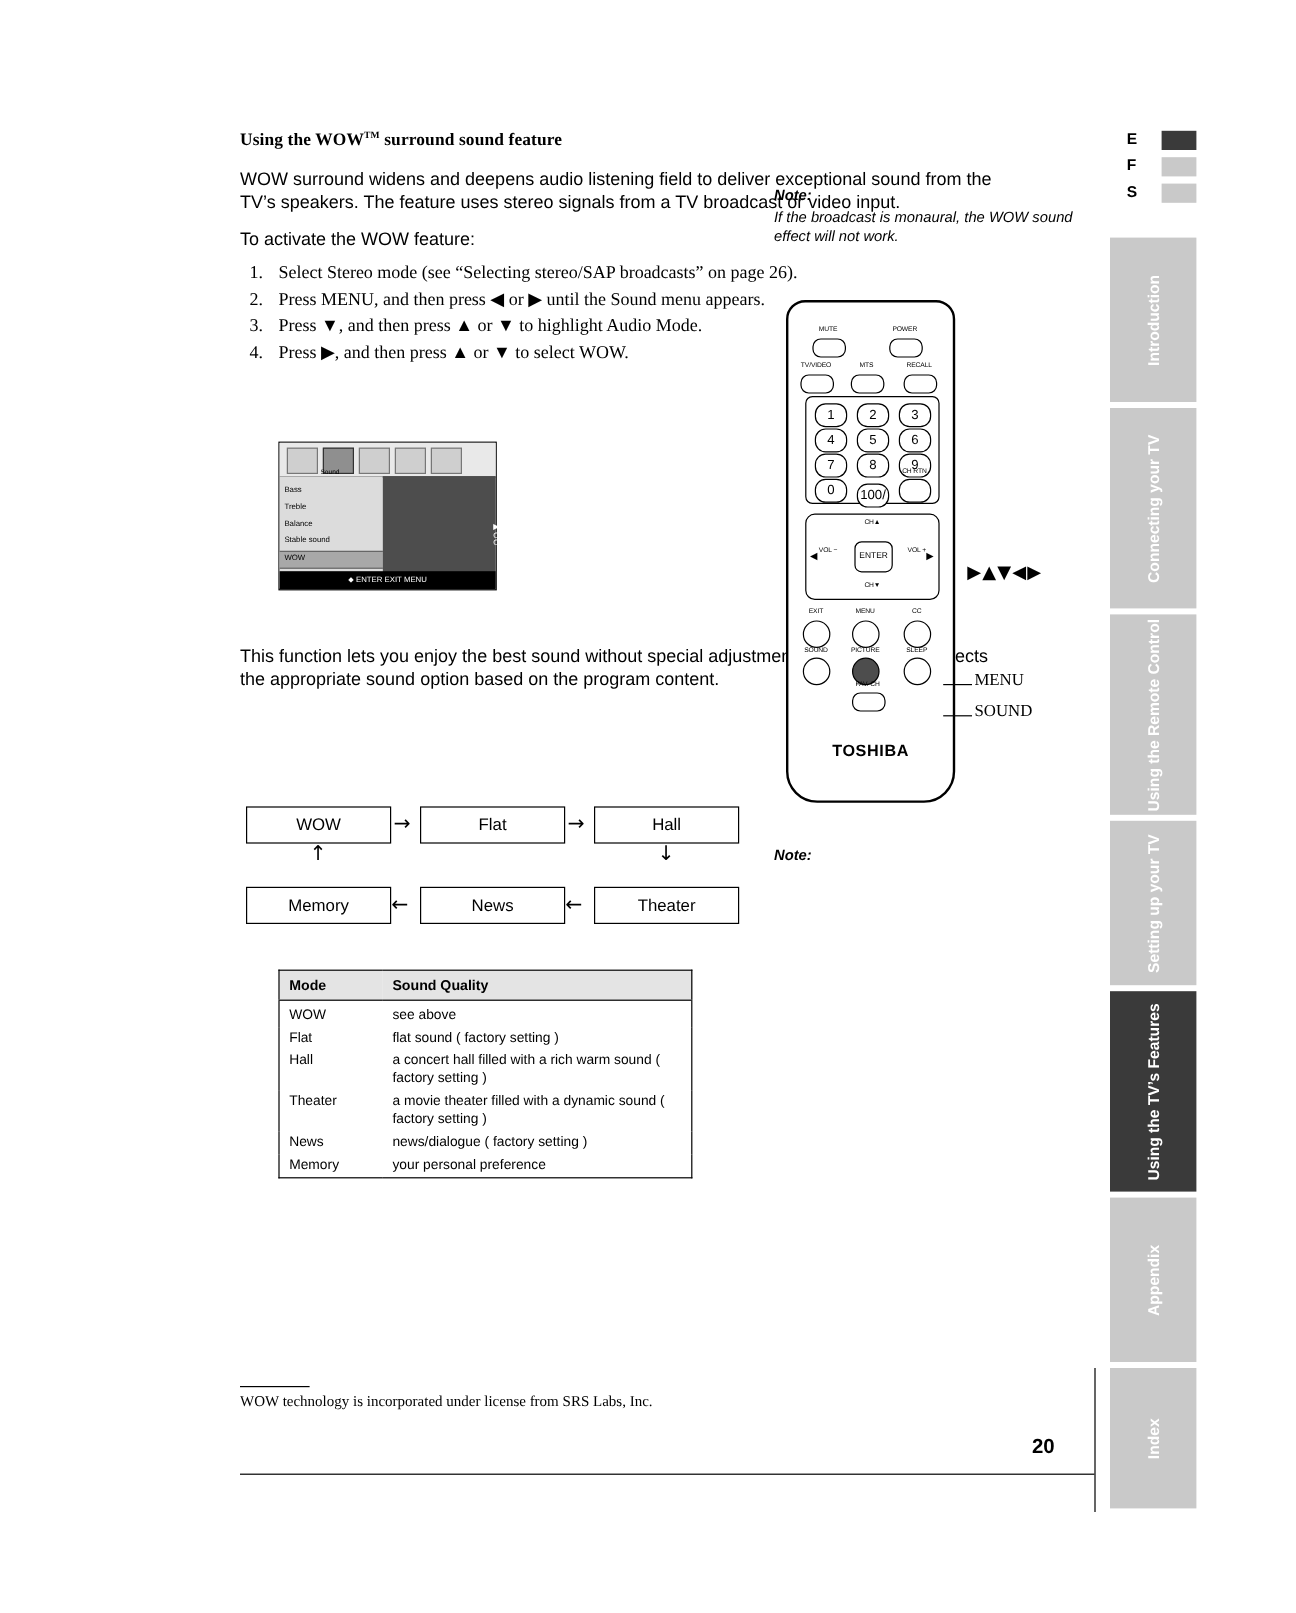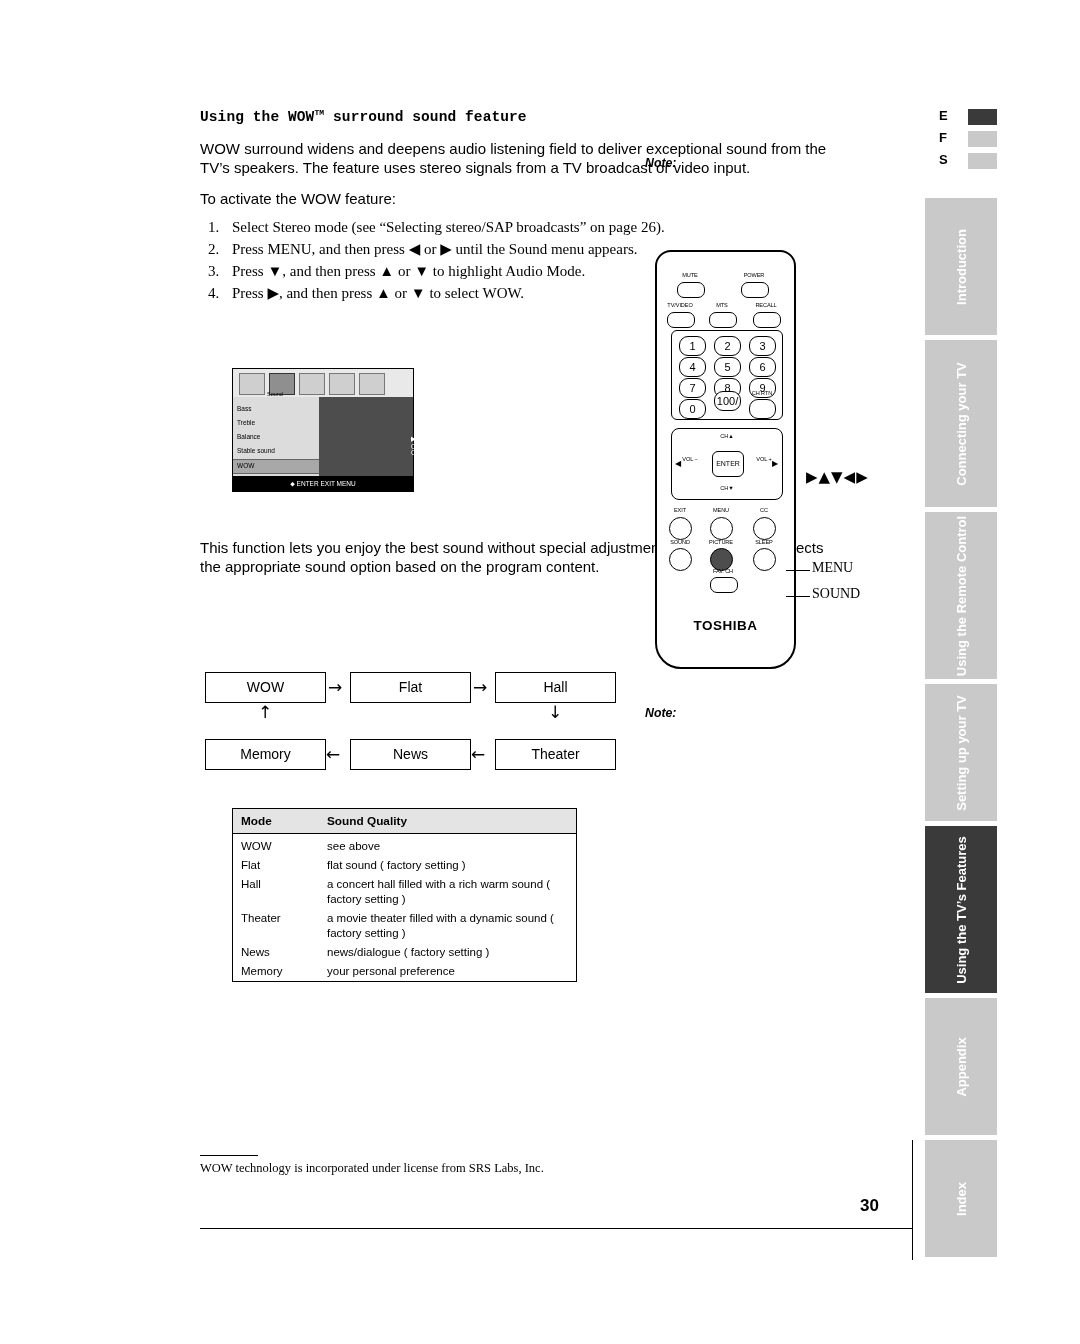--- a/index.html
+++ b/index.html
@@ -25,21 +25,21 @@
 
   
   .content {
     position: absolute;
     left: 200px;
     top: 108px;
     width: 640px;
   }
 
   h2.section-title {
-    font-family: Liberation Mono, monospace;
+    font-family: Liberation Serif, serif;
     font-size: 14.5px;
     font-weight: bold;
     margin: 0 0 14px 0;
     letter-spacing: 0.1px;
   }
   .sup {
     font-size: 8px;
     vertical-align: super;
   }
 
@@ -546,20 +546,21 @@
       </tr>
       <tr>
         <td class="c1">Memory</td>
         <td>your personal preference</td>
       </tr>
     </tbody>
   </table>
 
   <div class="note" style="position:absolute;left:645px;top:155px;width:262px;">
     <span class="lbl">Note:</span>
+    <span>If the broadcast is monaural, the WOW sound effect will not work.</span>
   </div>
 
   <div class="remote">
 
     <div class="rbtn oval" style="left:20px;top:30px;"></div>
     <div class="rlabel" style="left:14px;top:20px;width:38px;">MUTE</div>
 
     <div class="rbtn oval" style="left:84px;top:30px;"></div>
     <div class="rlabel" style="left:78px;top:20px;width:38px;">POWER</div>
 
@@ -576,21 +577,21 @@
       <div class="numbtn" style="left:7px;top:5px;">1</div>
       <div class="numbtn" style="left:42px;top:5px;">2</div>
       <div class="numbtn" style="left:77px;top:5px;">3</div>
       <div class="numbtn" style="left:7px;top:26px;">4</div>
       <div class="numbtn" style="left:42px;top:26px;">5</div>
       <div class="numbtn" style="left:77px;top:26px;">6</div>
       <div class="numbtn" style="left:7px;top:47px;">7</div>
       <div class="numbtn" style="left:42px;top:47px;">8</div>
       <div class="numbtn" style="left:77px;top:47px;">9</div>
       <div class="numbtn" style="left:7px;top:68px;">0</div>
-      <div class="numbtn" style="left:42px;top:60px;">100/</div>
+      <div class="numbtn" style="left:42px;top:72px;">100/</div>
       <div class="numbtn" style="left:77px;top:68px;"></div>
       <div class="rlabel" style="left:72px;top:59px;width:36px;">CH RTN</div>
     </div>
 
     <div class="dpad">
       <div class="dpad-center">ENTER</div>
       <div class="rlabel" style="left:37px;top:4px;width:36px;">CH▲</div>
       <div class="rlabel" style="left:37px;top:56px;width:36px;">CH▼</div>
       <div class="rlabel" style="left:6px;top:27px;width:24px;line-height:6px;">VOL −</div>
       <div class="rlabel" style="left:80px;top:27px;width:24px;line-height:6px;">VOL +</div>
@@ -669,17 +670,17 @@
     <div class="tab" style="top:1032px;height:117px;">
       <span class="vtext">Index</span>
     </div>
   </div>
 
   <div class="footer-rule"></div>
   <div class="footer">
     <div>WOW technology is incorporated under license from SRS Labs, Inc.</div>
   </div>
 
-  <div class="pagenum">30</div>
+  <div class="pagenum">20</div>
   <div class="pagerule"></div>
   <div class="vrule"></div>
 
 </div>
 
 </body></html>

